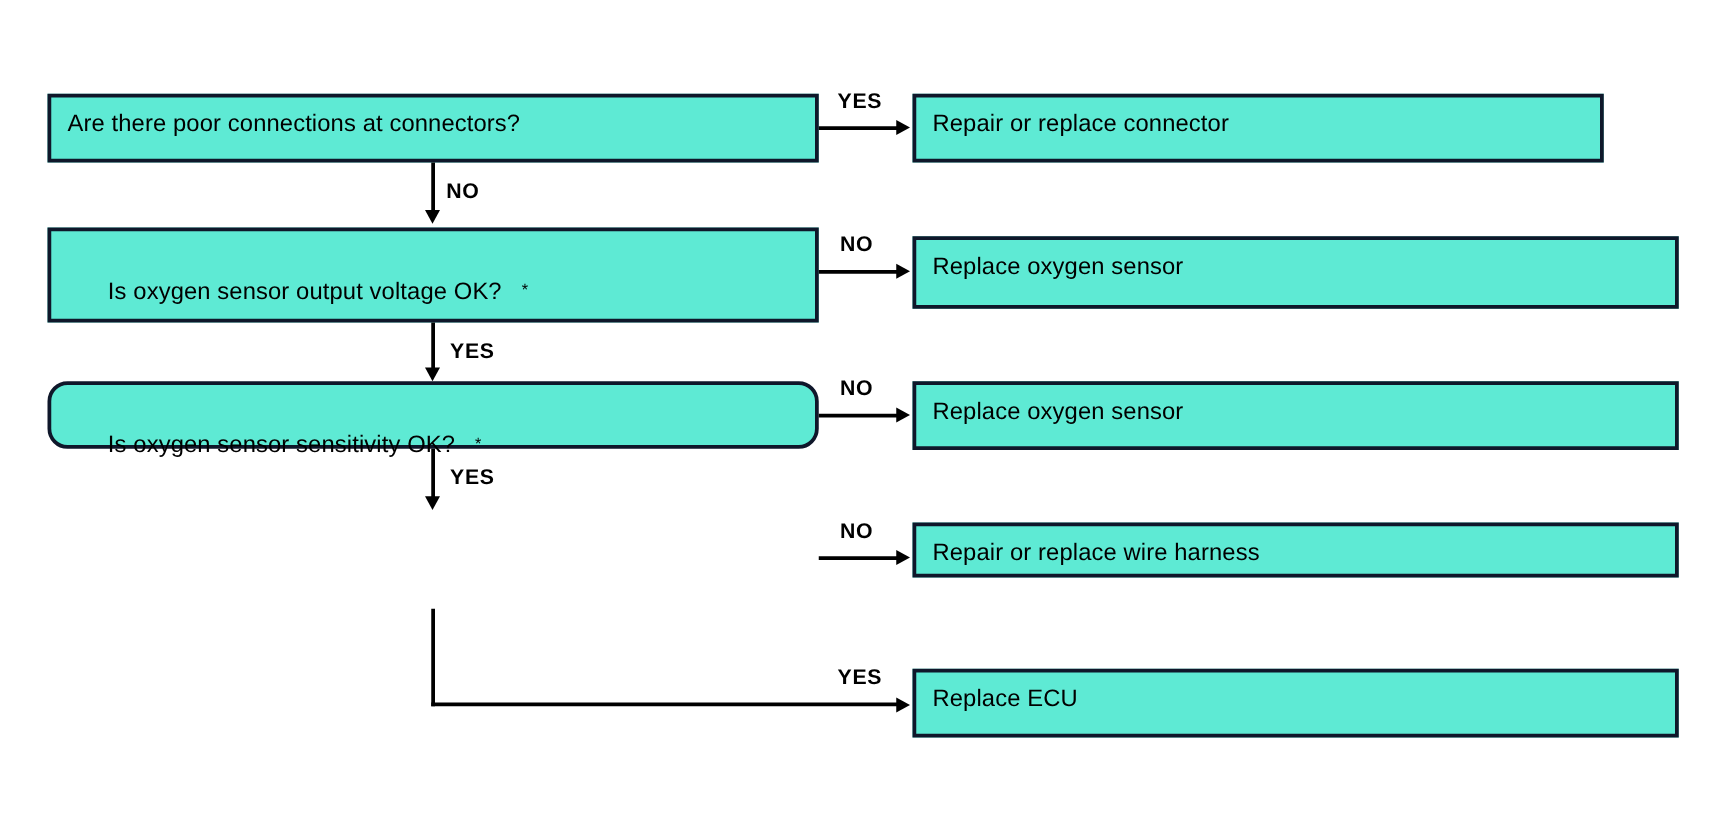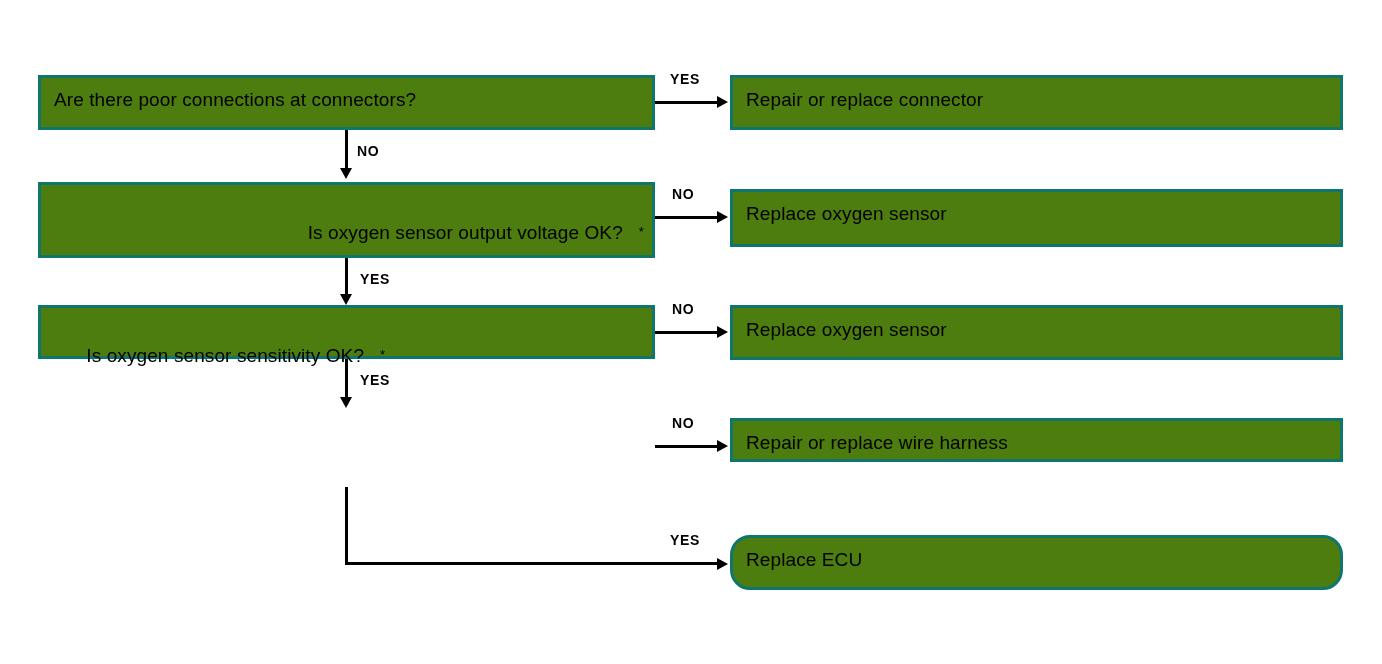--- a/index.html
+++ b/index.html
@@ -15,22 +15,22 @@
   #canvas {
     position: relative;
     width: 1382px;
     height: 664px;
     background: #ffffff;
     overflow: hidden;
   }
   .node {
     position: absolute;
     box-sizing: border-box;
-    border: 3px solid #0f766e;
-    background: #4d7c0f;
+    border: 3px solid #0f172a;
+    background: #5eead4;
   }
   .node .node-text {
     position: absolute;
     left: 13px;
     top: 9px;
     right: 8px;
     font-size: 19px;
     line-height: 25px;
     letter-spacing: 0.1px;
     color: #000000;
@@ -70,67 +70,67 @@
   .arrow-right {
     position: absolute;
     width: 0;
     height: 0;
     border-top: 6px solid transparent;
     border-bottom: 6px solid transparent;
     border-left: 11px solid #000000;
   }
   .edge-label {
     position: absolute;
-    font-size: 14px;
+    font-size: 17px;
     font-weight: bold;
     letter-spacing: 0.6px;
     color: #000000;
     white-space: nowrap;
   }
 </style>
 </head>
 <body>
 
 <div id="canvas">
 
   <div class="node" style="left:38px; top:75px; width:617px; height:55px;">
     <div class="node-text">Are there poor connections at connectors?</div>
   </div>
 
   <div class="hline" style="left:655px; top:101px; width:64px;"></div>
   <div class="arrow-right" style="left:717px; top:96px;"></div>
   <div class="edge-label" style="left:670px; top:71px;">YES</div>
 
-  <div class="node" style="left:730px; top:75px; width:613px; height:55px;">
+  <div class="node" style="left:730px; top:75px; width:553px; height:55px;">
     <div class="node-text">Repair or replace connector</div>
   </div>
 
   <div class="vline" style="left:345px; top:130px; width:3px; height:42px;"></div>
   <div class="arrow-down" style="left:340px; top:168px;"></div>
   <div class="edge-label" style="left:357px; top:143px;">NO</div>
 
-  <div class="node" style="left:38px; top:182px; width:617px; height:76px;text-align:right;">
+  <div class="node" style="left:38px; top:182px; width:617px; height:76px;">
     <div class="node-text">
       <span>Is oxygen sensor output voltage OK?</span><span class="asterisk">*</span>
     </div>
   </div>
 
   <div class="hline" style="left:655px; top:216px; width:64px;"></div>
   <div class="arrow-right" style="left:717px; top:211px;"></div>
   <div class="edge-label" style="left:672px; top:186px;">NO</div>
 
   <div class="node" style="left:730px; top:189px; width:613px; height:58px;">
     <div class="node-text">Replace oxygen sensor</div>
   </div>
 
   <div class="vline" style="left:345px; top:258px; width:3px; height:40px;"></div>
   <div class="arrow-down" style="left:340px; top:294px;"></div>
   <div class="edge-label" style="left:360px; top:271px;">YES</div>
 
-  <div class="node" style="left:38px; top:305px; width:617px; height:54px;">
+  <div class="node" style="left:38px; top:305px; width:617px; height:54px;border-radius:16px;">
     <div class="node-text">
       <span>Is oxygen sensor sensitivity OK?</span><span class="asterisk">*</span>
     </div>
   </div>
 
   <div class="hline" style="left:655px; top:331px; width:64px;"></div>
   <div class="arrow-right" style="left:717px; top:326px;"></div>
   <div class="edge-label" style="left:672px; top:301px;">NO</div>
 
   <div class="node" style="left:730px; top:305px; width:613px; height:55px;">
@@ -148,17 +148,17 @@
 
   <div class="node" style="left:730px; top:418px; width:613px; height:44px;">
     <div class="node-text">Repair or replace wire harness</div>
   </div>
 
   <div class="vline" style="left:345px; top:487px; width:3px; height:78px;"></div>
   <div class="hline" style="left:345px; top:562px; width:375px;"></div>
   <div class="arrow-right" style="left:717px; top:558px;"></div>
   <div class="edge-label" style="left:670px; top:532px;">YES</div>
 
-  <div class="node" style="left:730px; top:535px; width:613px; height:55px;border-radius:20px;">
+  <div class="node" style="left:730px; top:535px; width:613px; height:55px;">
     <div class="node-text">Replace ECU</div>
   </div>
 
 </div>
 
 </body></html>

